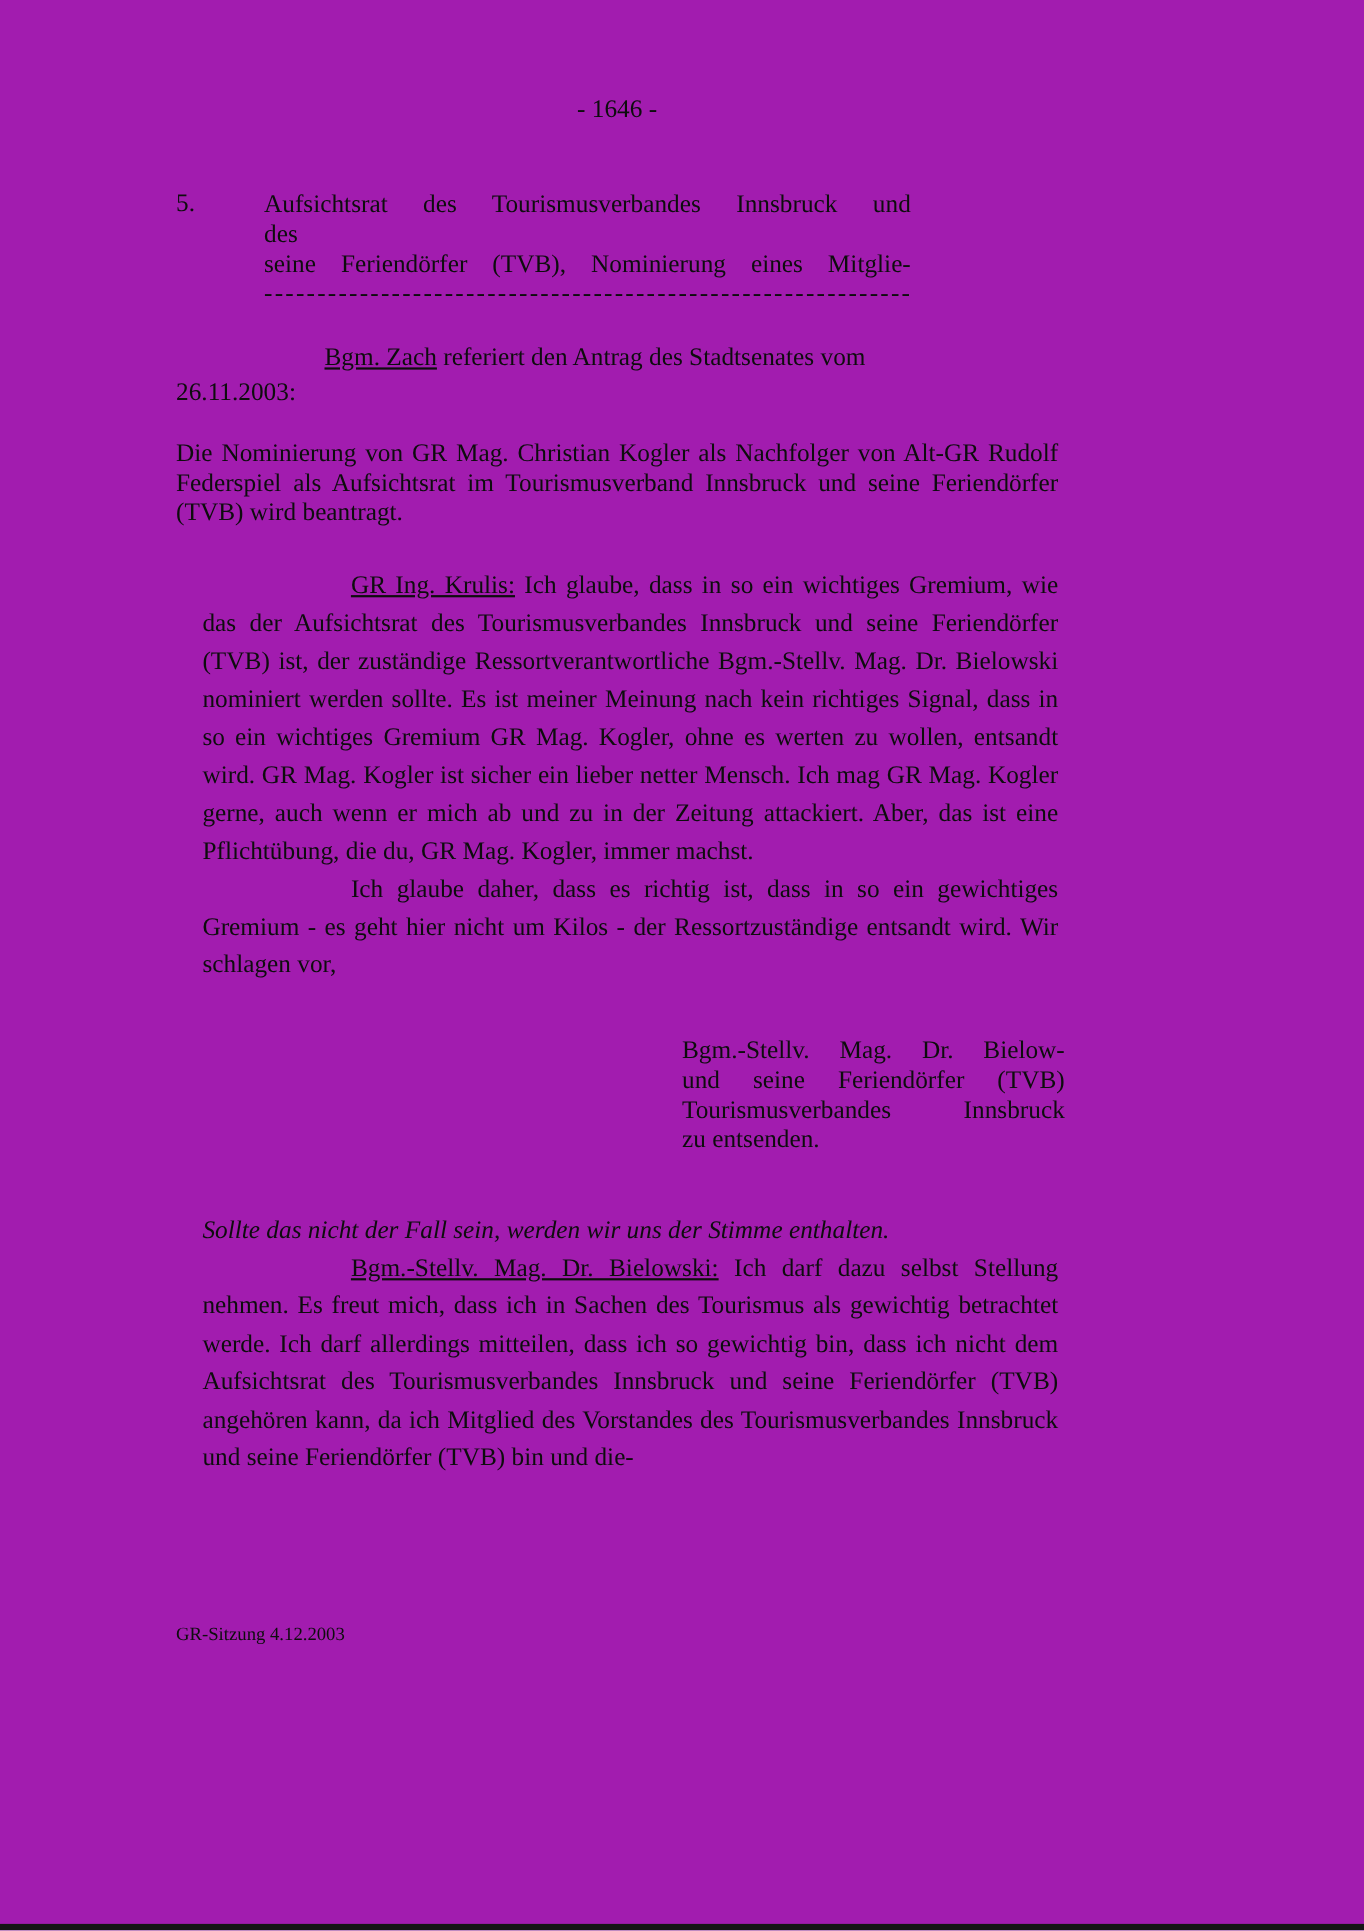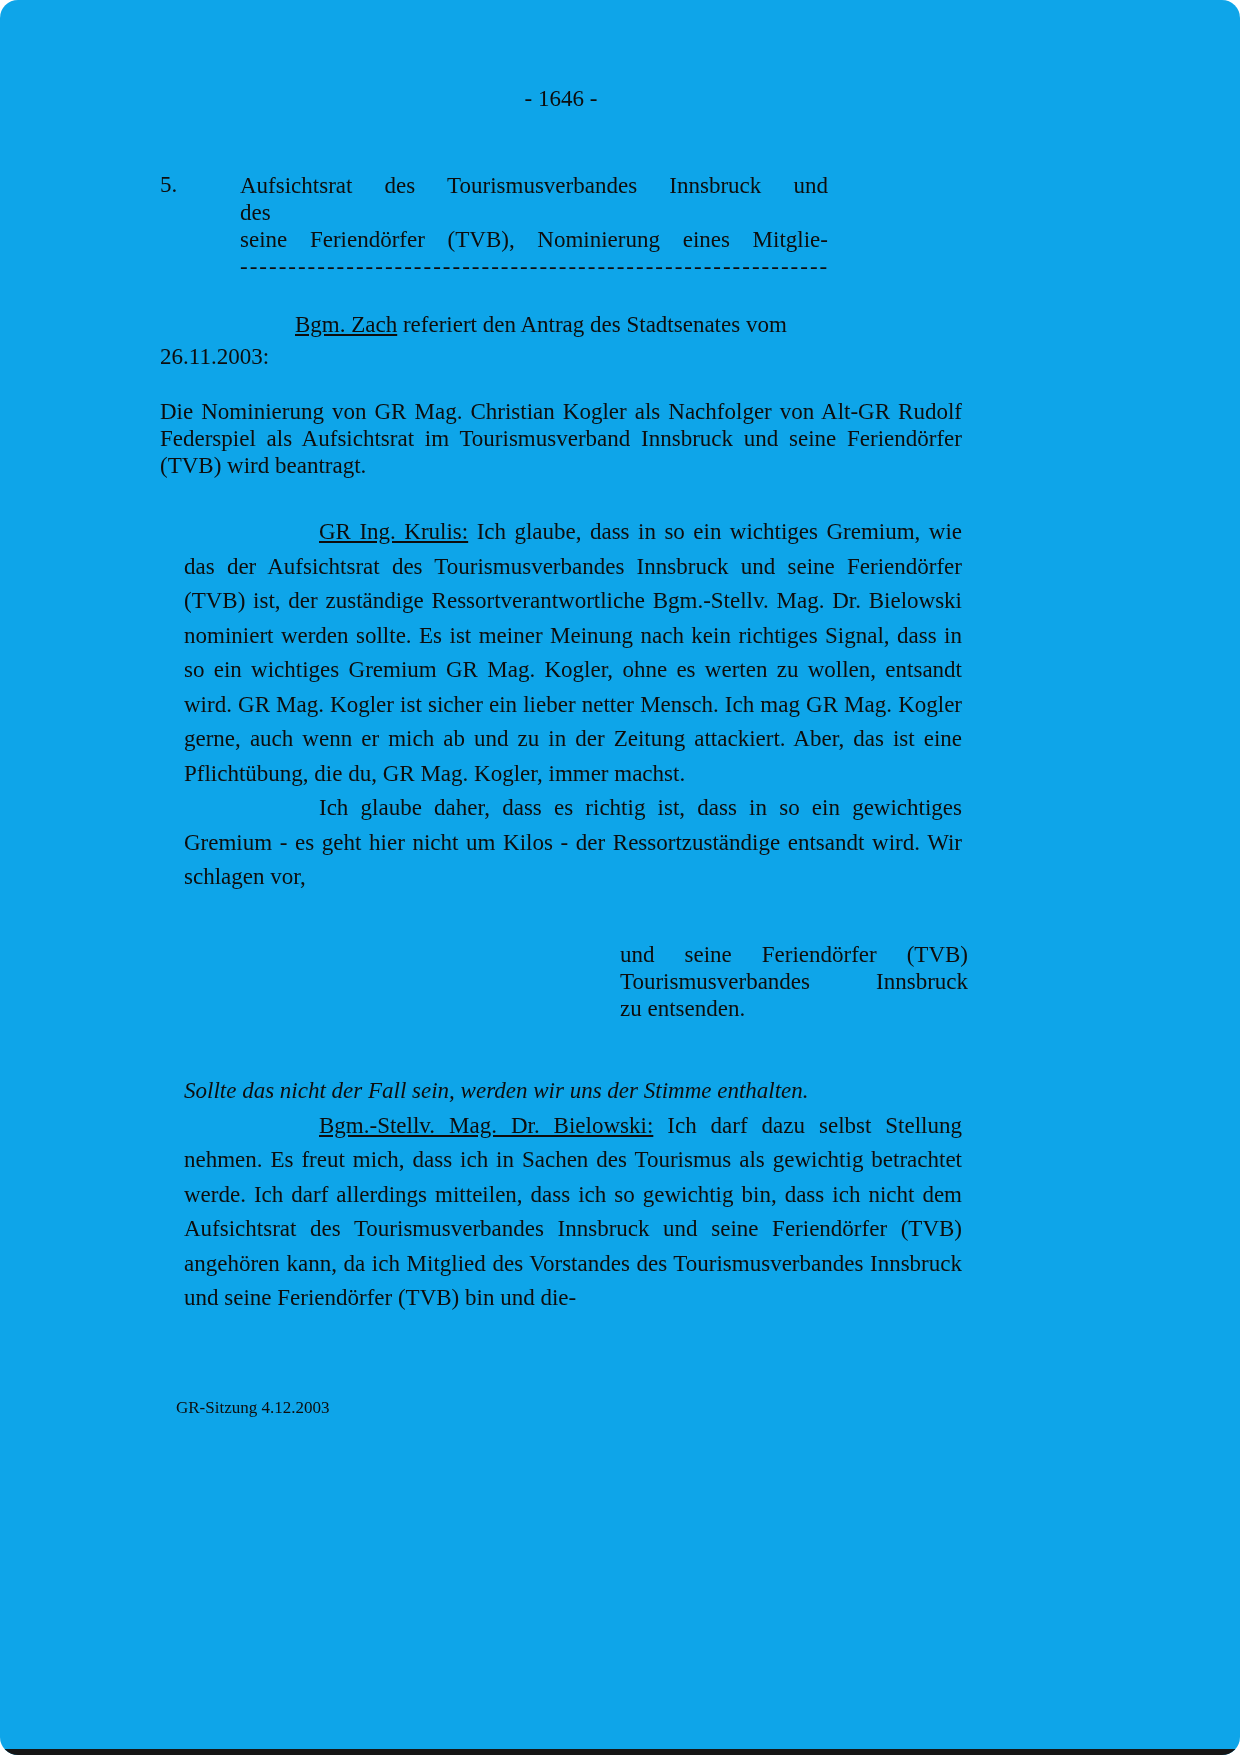--- a/index.html
+++ b/index.html
@@ -2,45 +2,44 @@
 <html><head>
 <meta charset="utf-8">
 <style>
   * { box-sizing: border-box; }
   html, body { margin: 0; padding: 0; background: #ffffff; }
   .page {
     position: relative;
     width: 1240px;
     height: 1755px;
     margin: 0 auto;
-    background: #0ea5e9;
+    background: #a21caf;
     font-family: "Liberation Serif", "DejaVu Serif", serif;
     font-size: 23px;
     color: #0d0d0d;
     overflow: hidden;
-    border-radius: 18px;
   }
   .content { padding: 0 278px 0 160px; }
   .page-number { padding-top: 86px; text-align: center; }
   .item-heading { margin-top: 60px; display: flex; }
   .item-num { width: 80px; flex: 0 0 80px; }
   .item-title { width: 588px; line-height: 1.18; }
   .jline { text-align: justify; text-align-last: justify; }
   .divider { letter-spacing: 2px; white-space: nowrap; overflow: hidden; max-width: 588px; }
   .para { margin: 0; text-align: justify; }
   .tight { line-height: 1.18; }
   .loose { line-height: 1.5; margin-left: 24px; }
   .indent { text-indent: 135px; }
   .u { text-decoration: underline; }
   .intro { margin-top: 28px; line-height: 1.42; }
   .motion { margin-top: 24px; }
   .krulis { margin-top: 36px; }
   .resolution { margin-top: 46px; margin-left: 460px; width: 348px; line-height: 1.18; }
   .abstention { margin-top: 52px; font-style: italic; }
-  .footer { position: absolute; left: 160px; top: 1398px; font-size: 17px; margin-left: 16px; }
+  .footer { position: absolute; left: 160px; top: 1476px; font-size: 17px; }
   .scan-edge { position: absolute; left: 0; right: 0; bottom: 0; height: 6px; background: #151515; }
 </style>
 </head>
 <body>
 
 <div class="page">
   <div class="content">
 
     <div class="page-number">- 1646 -</div>
 
@@ -61,20 +60,21 @@
 
     <p class="para tight motion">Die Nominierung von GR Mag. Christian Kogler als Nachfolger von Alt-GR Rudolf Federspiel als Aufsichtsrat im Tourismusverband Innsbruck und seine Feriendörfer (TVB) wird beantragt.</p>
 
     <p class="para loose indent krulis">
       <span class="u">GR Ing. Krulis:</span><span> Ich glaube, dass in so ein wichtiges Gremium, wie das der Aufsichtsrat des Tourismusverbandes Innsbruck und seine Feriendörfer (TVB) ist, der zuständige Ressortverantwortliche Bgm.-Stellv. Mag. Dr. Bielowski nominiert werden sollte. Es ist meiner Meinung nach kein richtiges Signal, dass in so ein wichtiges Gremium GR Mag. Kogler, ohne es werten zu wollen, entsandt wird. GR Mag. Kogler ist sicher ein lieber netter Mensch. Ich mag GR Mag. Kogler gerne, auch wenn er mich ab und zu in der Zeitung attackiert. Aber, das ist eine Pflichtübung, die du, GR Mag. Kogler, immer machst.</span>
     </p>
 
     <p class="para loose indent">Ich glaube daher, dass es richtig ist, dass in so ein gewichtiges Gremium - es geht hier nicht um Kilos - der Ressortzuständige entsandt wird. Wir schlagen vor,</p>
 
     <div class="resolution">
+      <div class="jline">Bgm.-Stellv. Mag. Dr. Bielow-</div>
       <div class="jline">und seine Feriendörfer (TVB)</div>
       <div class="jline">Tourismusverbandes Innsbruck</div>
       <div>zu entsenden.</div>
     </div>
 
     <p class="para loose abstention">Sollte das nicht der Fall sein, werden wir uns der Stimme enthalten.</p>
 
     <p class="para loose indent">
       <span class="u">Bgm.-Stellv. Mag. Dr. Bielowski:</span><span> Ich darf dazu selbst Stellung nehmen. Es freut mich, dass ich in Sachen des Tourismus als gewichtig betrachtet werde. Ich darf allerdings mitteilen, dass ich so gewichtig bin, dass ich nicht dem Aufsichtsrat des Tourismusverbandes Innsbruck und seine Feriendörfer (TVB) angehören kann, da ich Mitglied des Vorstandes des Tourismusverbandes Innsbruck und seine Feriendörfer (TVB) bin und die-</span>
     </p>

